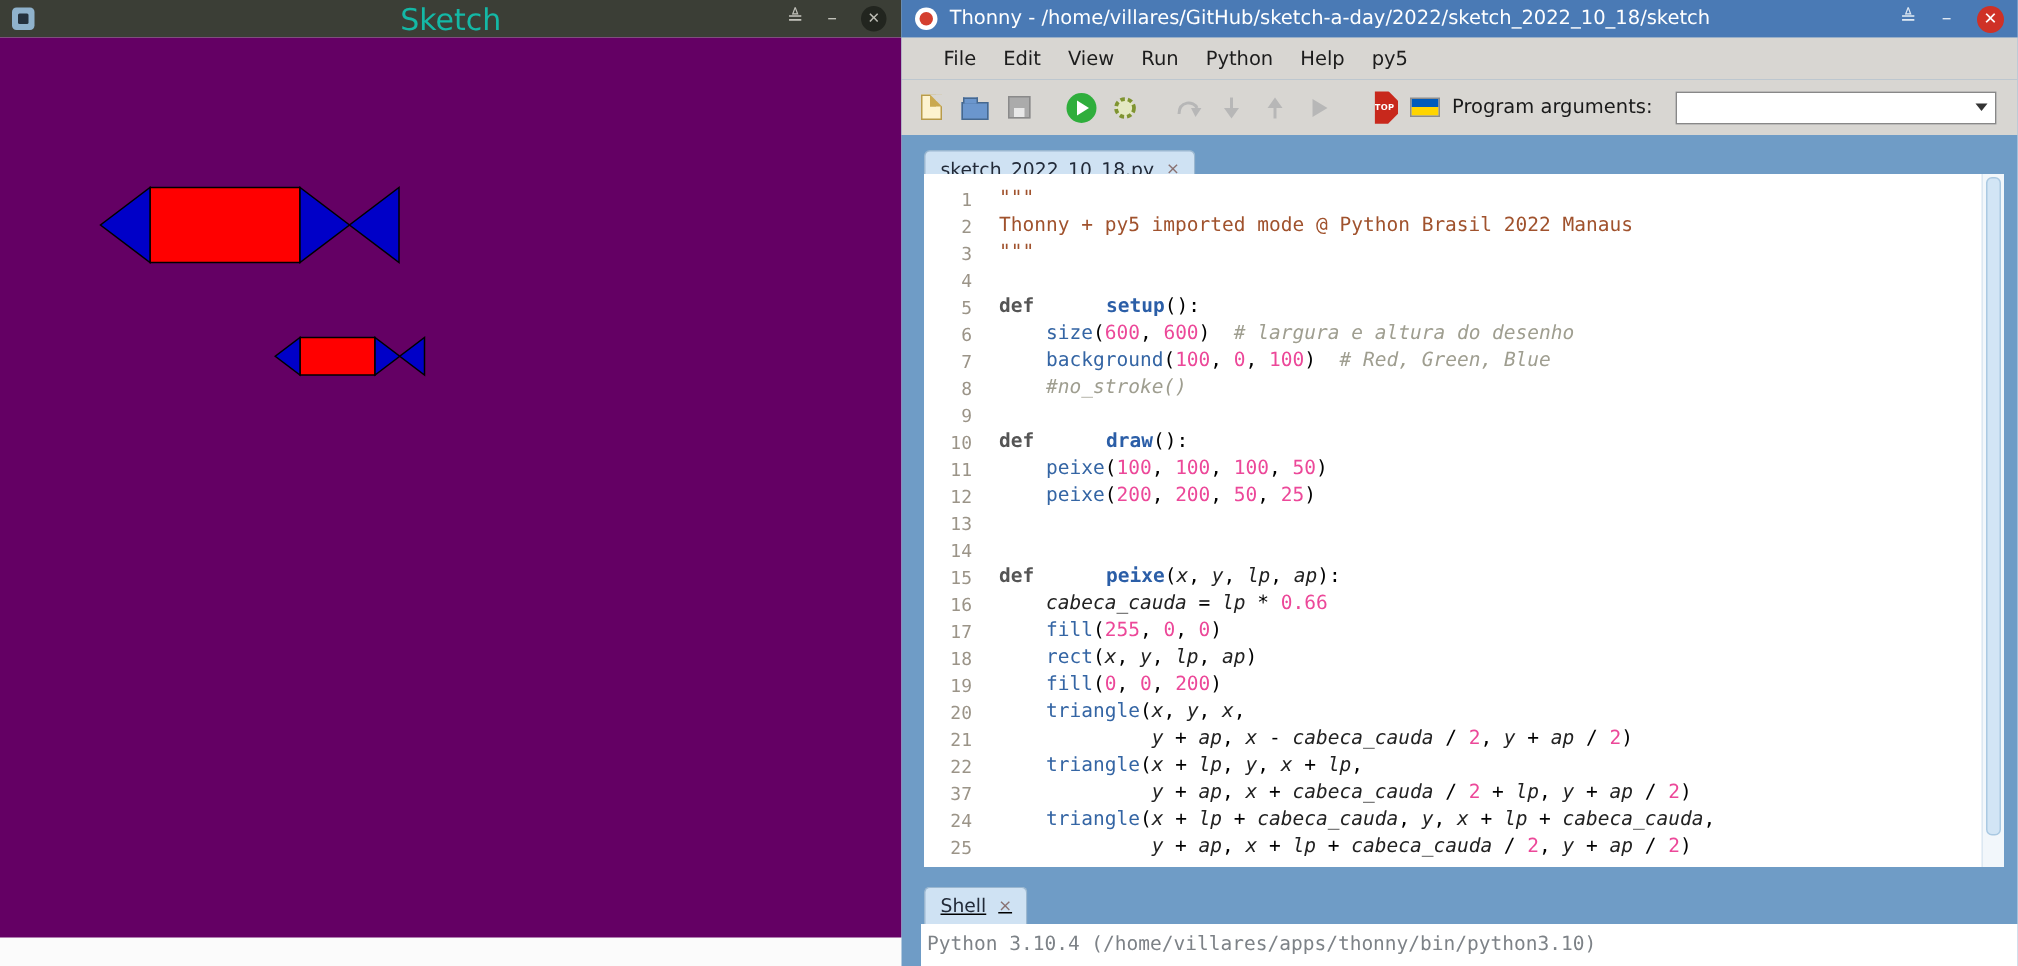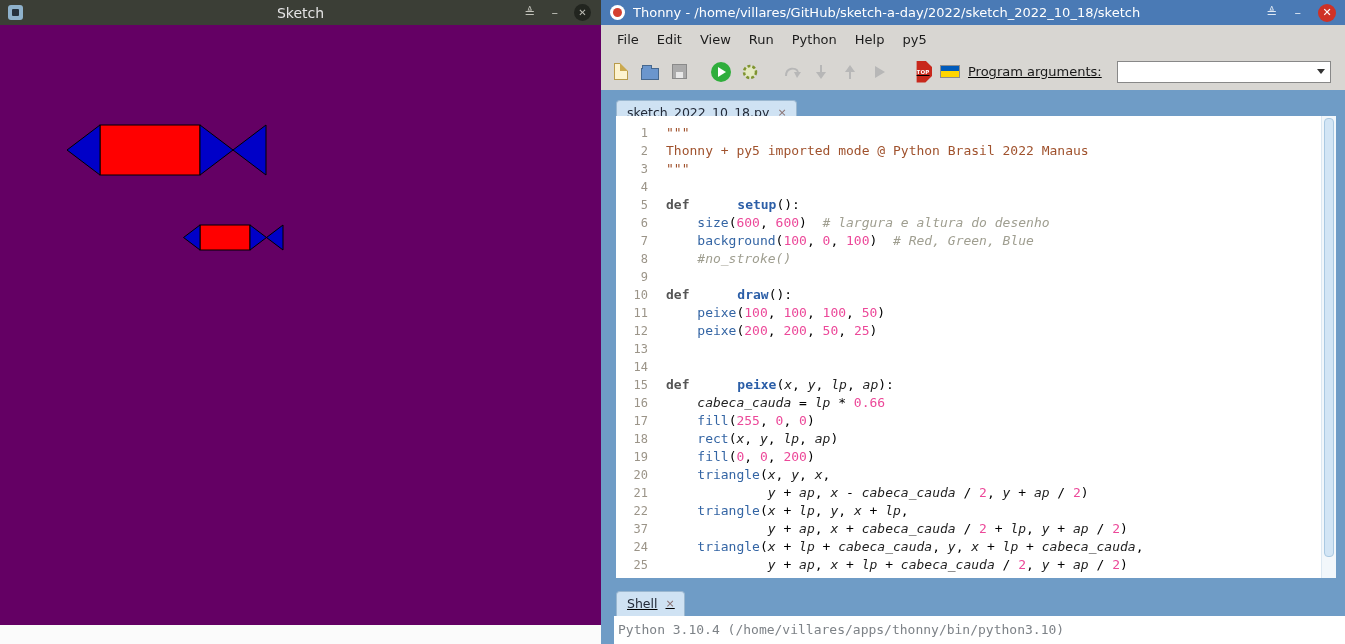--- a/index.html
+++ b/index.html
@@ -5,44 +5,44 @@
   * { margin:0; padding:0; box-sizing:border-box; }
   html,body { width:1345px; height:644px; overflow:hidden; background:#fbfbfb;
               font-family:"DejaVu Sans","Liberation Sans",sans-serif; }
 
   
   .sketch-window { position:absolute; left:0; top:0; width:601px; height:625px; }
   .sk-titlebar { height:25px; background:#3b3e36; position:relative; display:flex; align-items:center; }
   .sk-app-icon { position:absolute; left:8px; top:5px; width:15px; height:15px; border-radius:3px;
                  background:#8fb2cc; display:flex; align-items:center; justify-content:center; }
   .sk-app-icon::after { content:""; width:7px; height:7px; background:#25323e; border-radius:1px; }
-  .sk-title { flex:1; text-align:center; color:#e5e5e5; font-size:14px; }
+  .sk-title { flex:1; text-align:center; color:#14b8a6; font-size:20px; }
   .sk-controls { position:absolute; right:10px; top:0; height:25px; display:flex; gap:16px; align-items:center;
                  color:#c2c2ba; font-size:13px; }
   .sk-ctl { cursor:default; line-height:1; }
   .sk-close { width:17px; height:17px; background:#22251f; border-radius:50%; color:#bdbdb5;
               display:flex; align-items:center; justify-content:center; font-size:10px; }
   .sk-canvas { position:absolute; left:0; top:25px; width:601px; height:600px; }
   .sk-canvas svg { display:block; }
 
   
   .thonny-window { position:absolute; left:601px; top:0; width:744px; height:644px;
                    background:#6f9cc6; display:flex; flex-direction:column; }
   .t-titlebar { height:25px; background:#4a7ab5; display:flex; align-items:center; padding:0 9px; gap:8px; flex:0 0 auto; }
   .t-logo { width:15px; height:15px; border-radius:50%; background:#fff; display:flex; align-items:center; justify-content:center; flex:0 0 auto; }
   .t-logo::after { content:""; width:9px; height:9px; border-radius:50%; background:#d43f2f; }
   .t-title { color:#ffffff; font-size:13px; white-space:nowrap; overflow:hidden; flex:1 1 auto; }
   .t-controls { display:flex; align-items:center; gap:17px; color:#dfe8f3; font-size:13px; flex:0 0 auto; }
   .t-close { width:18px; height:18px; border-radius:50%; background:#cf3126; color:#fff;
              display:flex; align-items:center; justify-content:center; font-size:11px; font-weight:bold; }
 
-  .t-menubar { height:28px; background:#d8d6d2; display:flex; align-items:center; padding-left:7px; flex:0 0 auto; }
+  .t-menubar { height:28px; background:#d8d6d2; display:flex; align-items:center; padding-left:19px; flex:0 0 auto; }
   .menu-item { padding:5px 9px; font-size:13px; color:#1c1c1c; }
 
-  .t-toolbar { height:37px; background:#d8d6d2; display:flex; align-items:center; padding:0 14px 0 9px; gap:7px; flex:0 0 auto;text-decoration:underline; }
+  .t-toolbar { height:37px; background:#d8d6d2; display:flex; align-items:center; padding:0 14px 0 9px; gap:7px; flex:0 0 auto; }
   .tb-btn { width:22px; height:22px; display:flex; align-items:center; justify-content:center; flex:0 0 auto; }
   .gap-s { width:6px; flex:0 0 auto; }
 
   .ic-new { width:14px; height:17px; background:#fdf3cf; border:1px solid #b89b4a; position:relative; }
   .ic-new::after { content:""; position:absolute; right:-1px; top:-1px; border:4px solid #d8d6d2;
                    border-left-color:#caa94f; border-bottom-color:#caa94f; }
   .ic-open { width:18px; height:12px; background:#6b96cd; border:1px solid #46688f; position:relative; margin-top:4px; }
   .ic-open::before { content:""; position:absolute; left:0; top:-4px; width:8px; height:3px;
                      background:#6b96cd; border:1px solid #46688f; border-bottom:none; }
   .ic-save { width:15px; height:15px; background:#ababab; border:1px solid #8a8a8a; position:relative; }

